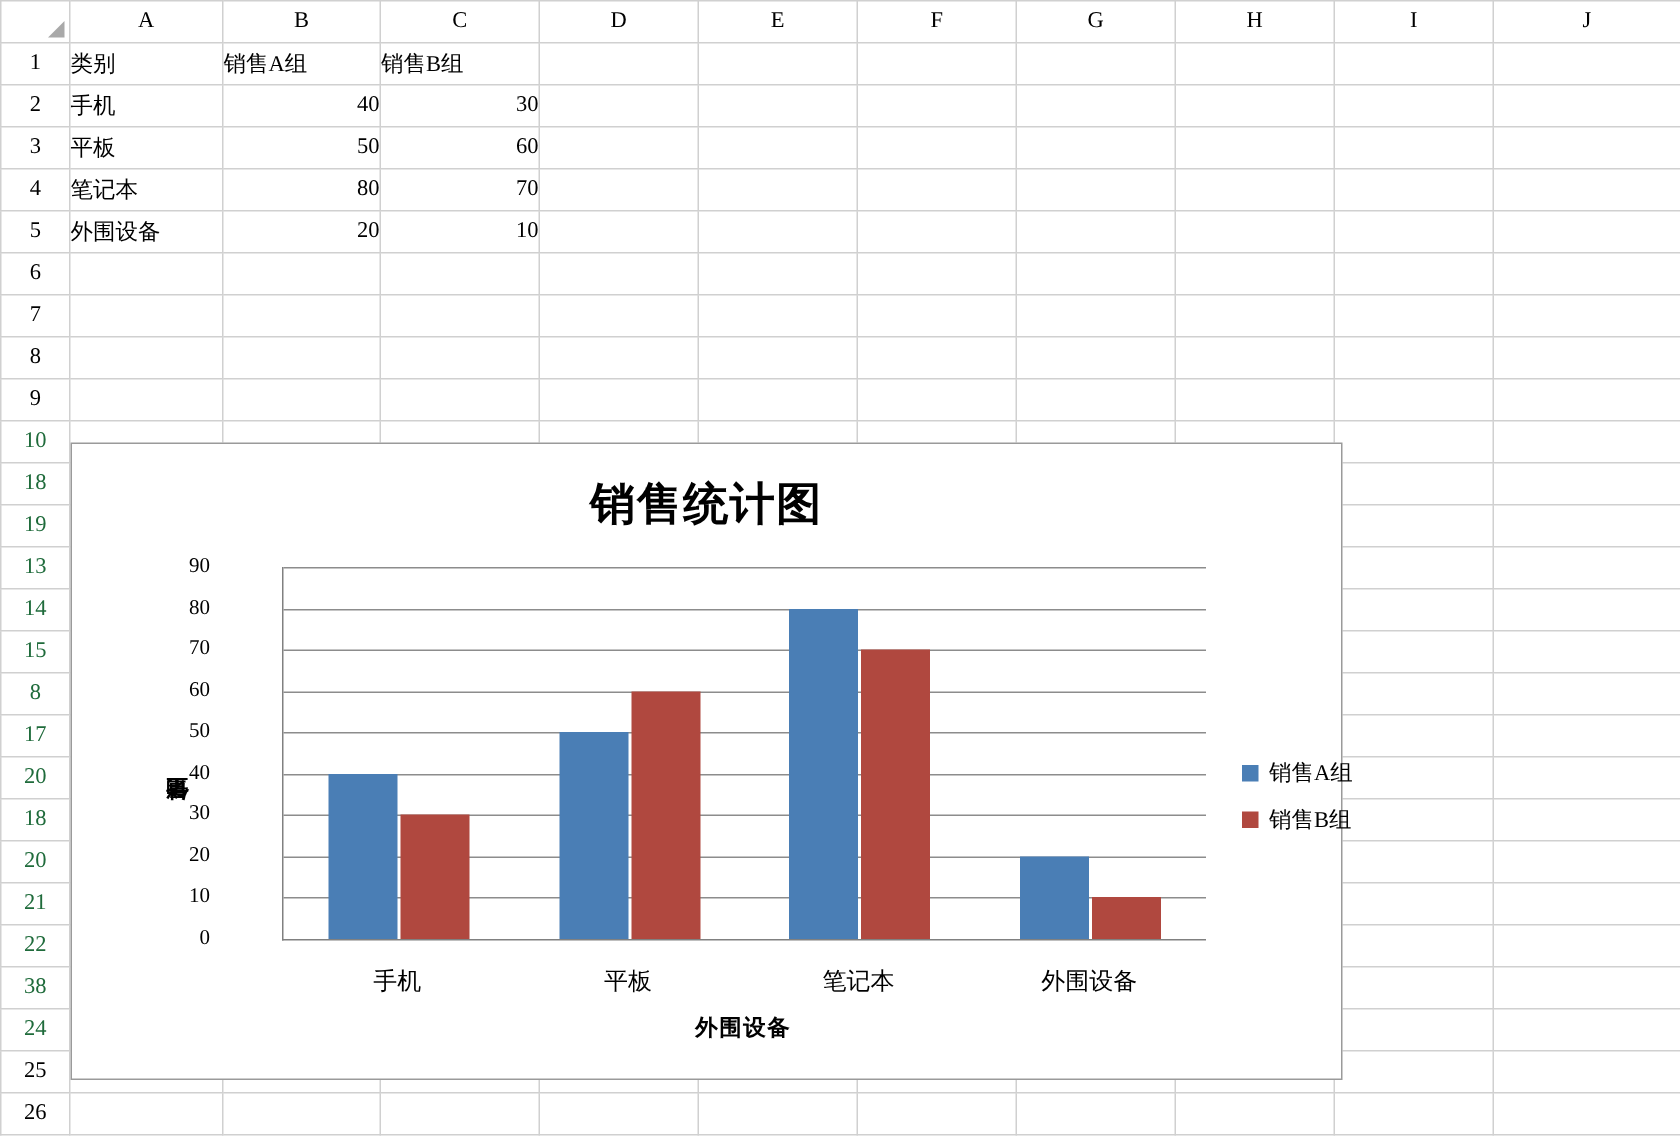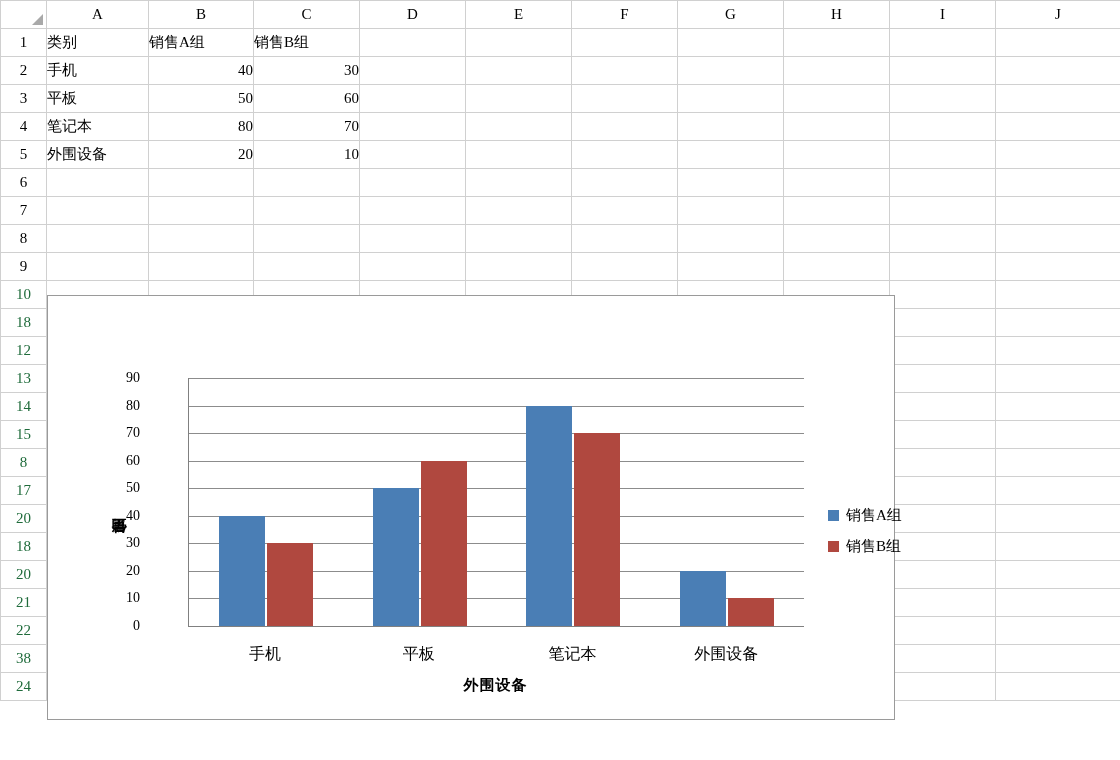--- a/index.html
+++ b/index.html
@@ -357,21 +357,21 @@
           <td class="cell txt" style="width: 106px;"></td>
           <td class="cell txt" style="width: 106px;"></td>
           <td class="cell txt" style="width: 106px;"></td>
           <td class="cell txt" style="width: 106px;"></td>
           <td class="cell txt" style="width: 106px;"></td>
           <td class="cell txt" style="width: 106px;"></td>
           <td class="cell txt" style="width: 106px;"></td>
           <td class="cell txt" style="width: 125px;"></td>
         </tr>
         <tr>
-          <td class="rowhead hl">12</td>
+          <td class="rowhead hl">19</td>
           <td class="cell txt" style="width: 102px;"></td>
           <td class="cell txt" style="width: 105px;"></td>
           <td class="cell txt" style="width: 106px;"></td>
           <td class="cell txt" style="width: 106px;"></td>
           <td class="cell txt" style="width: 106px;"></td>
           <td class="cell txt" style="width: 106px;"></td>
           <td class="cell txt" style="width: 106px;"></td>
           <td class="cell txt" style="width: 106px;"></td>
           <td class="cell txt" style="width: 106px;"></td>
           <td class="cell txt" style="width: 125px;"></td>
@@ -514,36 +514,63 @@
           <td class="cell txt" style="width: 106px;"></td>
           <td class="cell txt" style="width: 106px;"></td>
           <td class="cell txt" style="width: 106px;"></td>
           <td class="cell txt" style="width: 106px;"></td>
           <td class="cell txt" style="width: 106px;"></td>
           <td class="cell txt" style="width: 106px;"></td>
           <td class="cell txt" style="width: 125px;"></td>
         </tr>
         <tr>
           <td class="rowhead hl">24</td>
+          <td class="cell txt" style="width: 102px;"></td>
+          <td class="cell txt" style="width: 105px;"></td>
+          <td class="cell txt" style="width: 106px;"></td>
+          <td class="cell txt" style="width: 106px;"></td>
+          <td class="cell txt" style="width: 106px;"></td>
+          <td class="cell txt" style="width: 106px;"></td>
+          <td class="cell txt" style="width: 106px;"></td>
+          <td class="cell txt" style="width: 106px;"></td>
+          <td class="cell txt" style="width: 106px;"></td>
+          <td class="cell txt" style="width: 125px;"></td>
+        </tr>
+        <tr>
+          <td class="rowhead">25</td>
+          <td class="cell txt" style="width: 102px;"></td>
+          <td class="cell txt" style="width: 105px;"></td>
+          <td class="cell txt" style="width: 106px;"></td>
+          <td class="cell txt" style="width: 106px;"></td>
+          <td class="cell txt" style="width: 106px;"></td>
+          <td class="cell txt" style="width: 106px;"></td>
+          <td class="cell txt" style="width: 106px;"></td>
+          <td class="cell txt" style="width: 106px;"></td>
+          <td class="cell txt" style="width: 106px;"></td>
+          <td class="cell txt" style="width: 125px;"></td>
+        </tr>
+        <tr>
+          <td class="rowhead">26</td>
           <td class="cell txt" style="width: 102px;"></td>
           <td class="cell txt" style="width: 105px;"></td>
           <td class="cell txt" style="width: 106px;"></td>
           <td class="cell txt" style="width: 106px;"></td>
           <td class="cell txt" style="width: 106px;"></td>
           <td class="cell txt" style="width: 106px;"></td>
           <td class="cell txt" style="width: 106px;"></td>
           <td class="cell txt" style="width: 106px;"></td>
           <td class="cell txt" style="width: 106px;"></td>
           <td class="cell txt" style="width: 125px;"></td>
         </tr>
       </tbody>
   </table>
 </div>
 
 <div id="chartobj">
+  <div id="chart-title">销售统计图</div>
 
   <div class="plot-wrap">
     <div class="yaxis-title">销量</div>
     <div class="yticks-holder" id="yticks">
         <div class="ytick" style="top: 260px;">0</div>
         <div class="ytick" style="top: 232.444px;">10</div>
         <div class="ytick" style="top: 204.889px;">20</div>
         <div class="ytick" style="top: 177.333px;">30</div>
         <div class="ytick" style="top: 149.778px;">40</div>
         <div class="ytick" style="top: 122.222px;">50</div>

